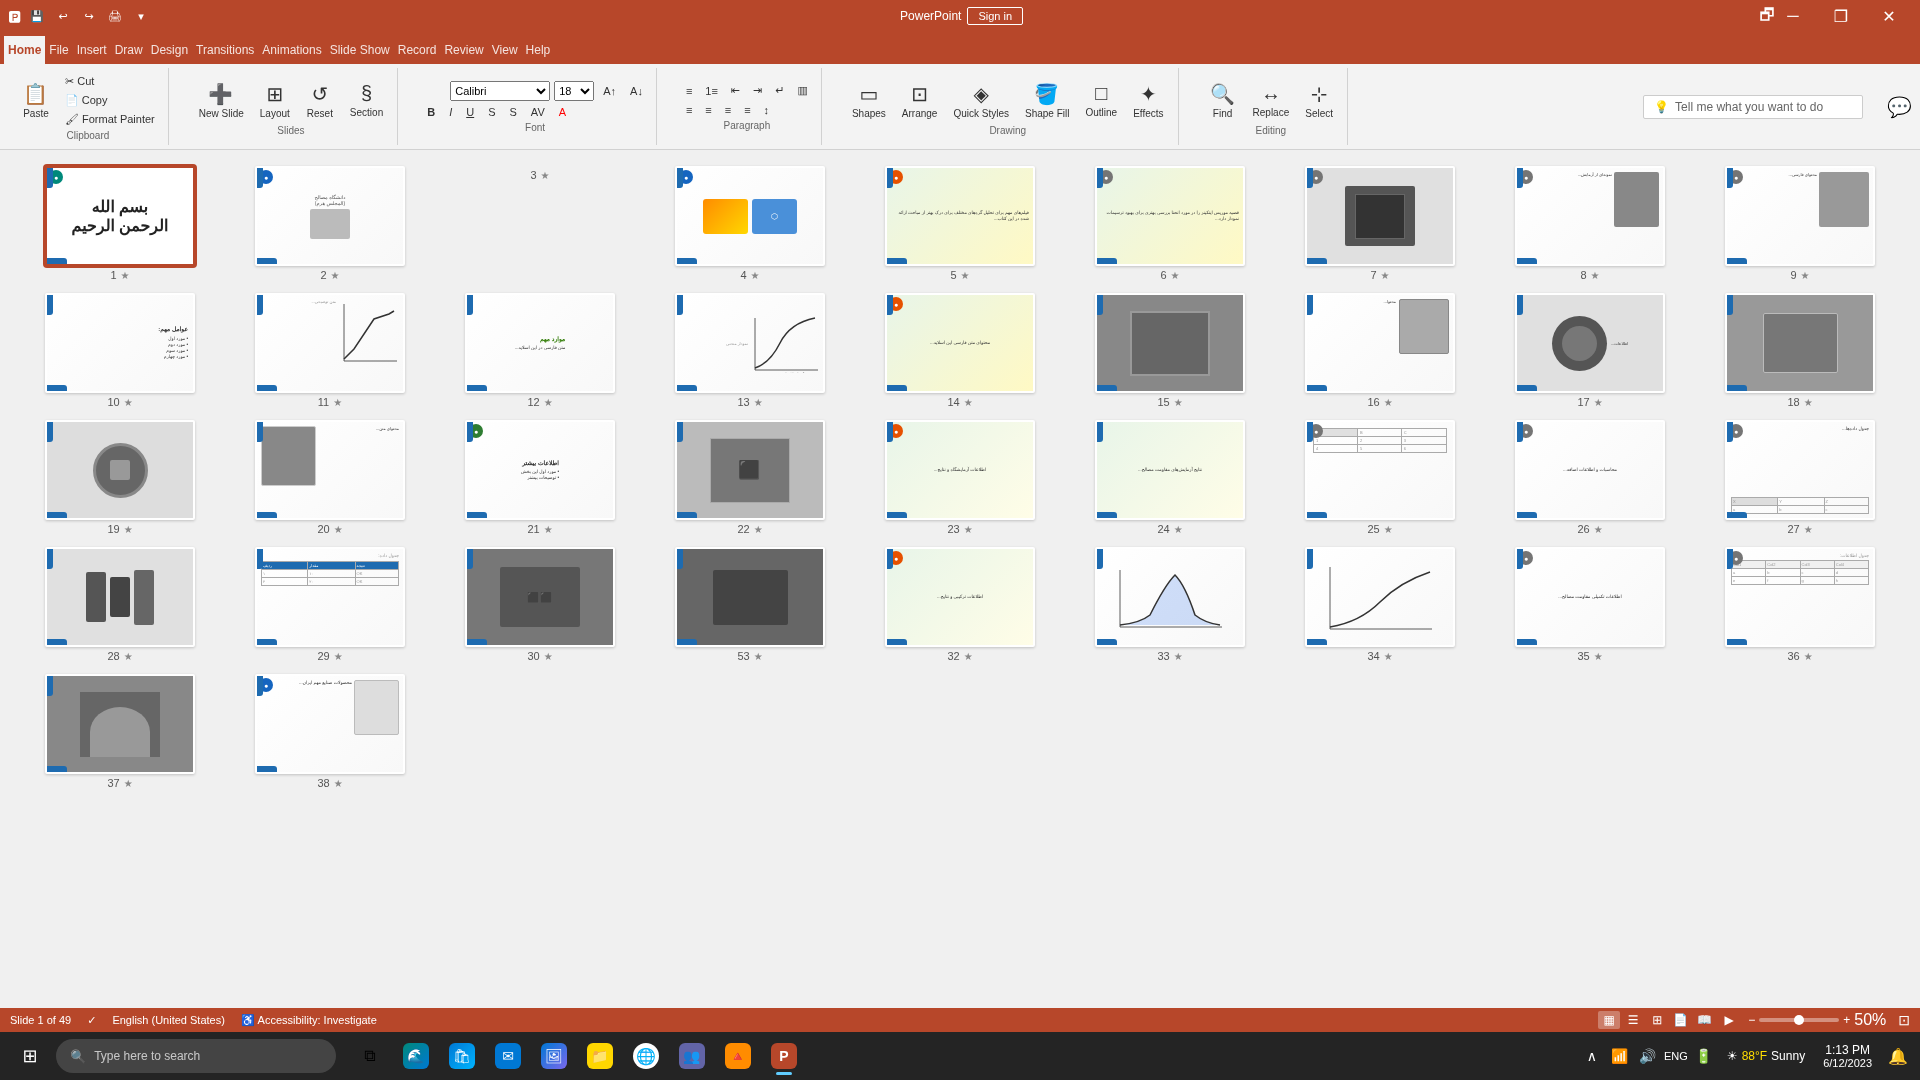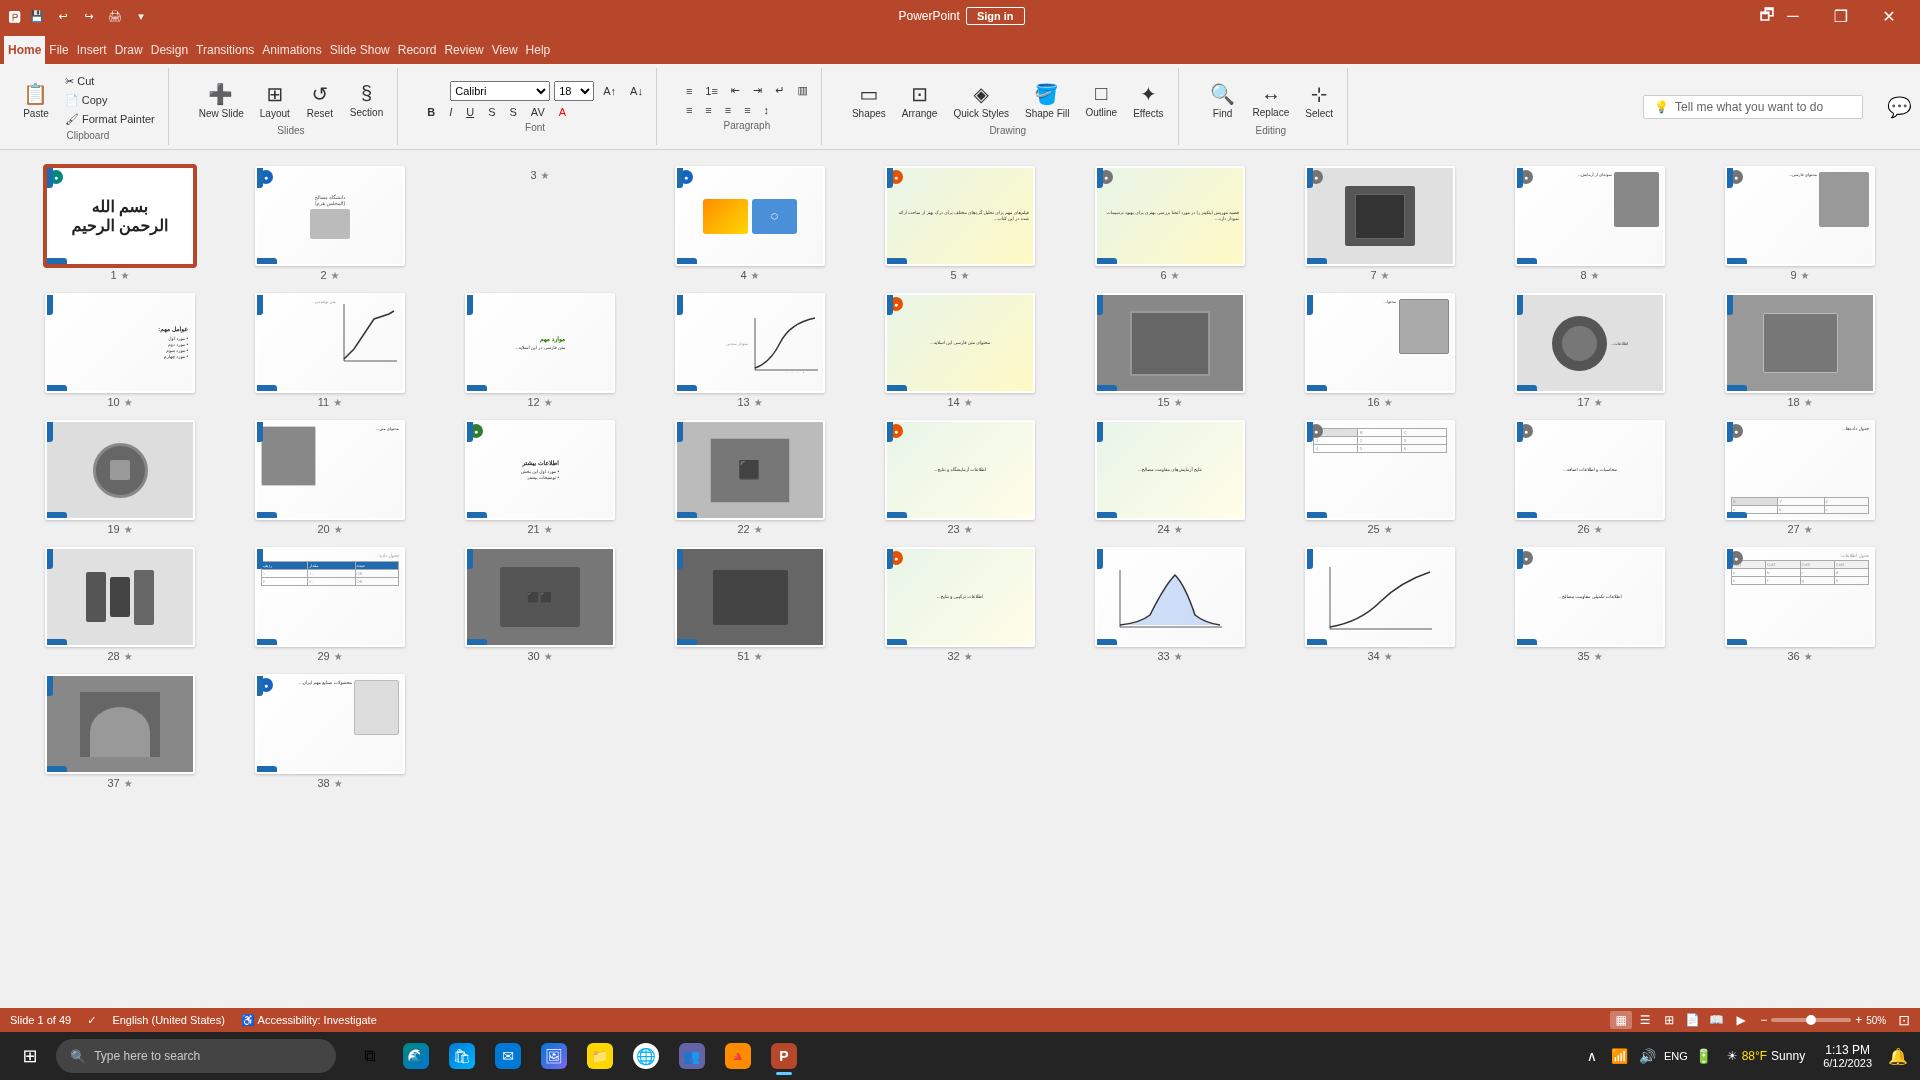--- a/index.html
+++ b/index.html
@@ -25,21 +25,20 @@
     .quick-access { display: flex; align-items: center; gap: 2px; }
     .qa-btn { width: 24px; height: 24px; display: flex; align-items: center; justify-content: center; font-size: 11px; cursor: pointer; border-radius: 2px; }
     .sign-in-btn {
       background: transparent;
       border: 1px solid white;
       color: white;
       padding: 2px 10px;
       font-size: 11px;
       cursor: pointer;
       border-radius: 2px;
-      font-weight: bold;
     }
 
     
     .ribbon {
       background: #b7472a;
       flex-shrink: 0;
     }
     .ribbon-tabs {
       display: flex;
       height: 32px;
@@ -956,21 +955,21 @@
 
       <div class="slide-item">
         <div class="slide-thumb">
           <div class="slide-thumb-inner" style="background:#888;">
             <div style="width:100%;height:100%;background:#666;display:flex;align-items:center;justify-content:center;">
               <div style="width:75px;height:55px;background:#444;border-radius:2px;"></div>
             </div>
           </div>
         </div>
         <div class="slide-number-row">
-          <span>51</span>
+          <span>53</span>
           <span class="star-icon">★</span>
         </div>
       </div>
 
       <div class="slide-item">
         <div class="slide-thumb">
           <div class="slide-thumb-inner" style="background:linear-gradient(135deg,#e8f5e9,#fffde7);">
             <div style="position:absolute;top:2px;left:2px;width:14px;height:14px;border-radius:50%;background:#e65100;color:white;font-size:7px;display:flex;align-items:center;justify-content:center;">●</div>
             <div style="font-size:4.5px;direction:rtl;padding:4px;color:#333;line-height:1.4;">اطلاعات ترکیبی و نتایج...</div>
           </div>
@@ -1119,21 +1118,21 @@
       <div class="view-btn" title="Notes Page">📄</div>
       <div class="view-btn" title="Reading View">📖</div>
       <div class="view-btn" title="Slide Show">▶</div>
     </div>
     <div class="zoom-bar">
       <span style="cursor:pointer;font-size:12px;">−</span>
       <div class="zoom-slider">
         <div class="zoom-handle"></div>
       </div>
       <span style="cursor:pointer;font-size:12px;">+</span>
-      <span style="cursor:pointer;font-size:10px;">50%</span>
+      <span style="cursor:pointer;font-size:16px;">50%</span>
     </div>
     <span style="font-size:14px;cursor:pointer;margin-left:4px;">⊡</span>
   </div>
 </div>
 
 <div class="taskbar">
   <div class="start-btn">
     <span class="start-icon">⊞</span>
   </div>
   <div class="search-box">

